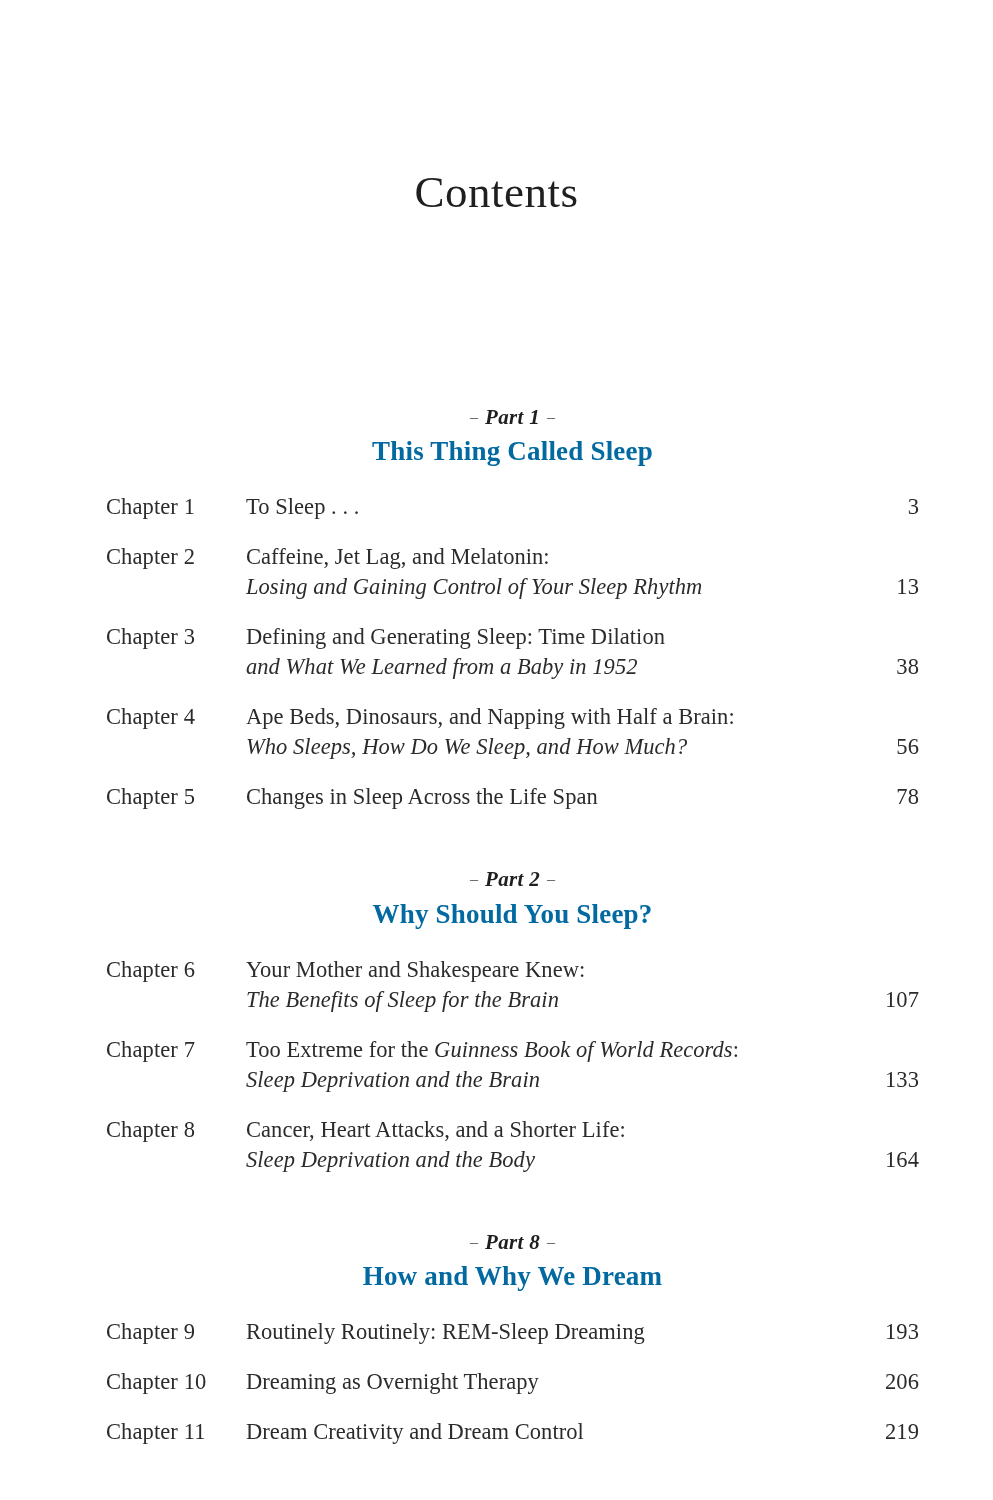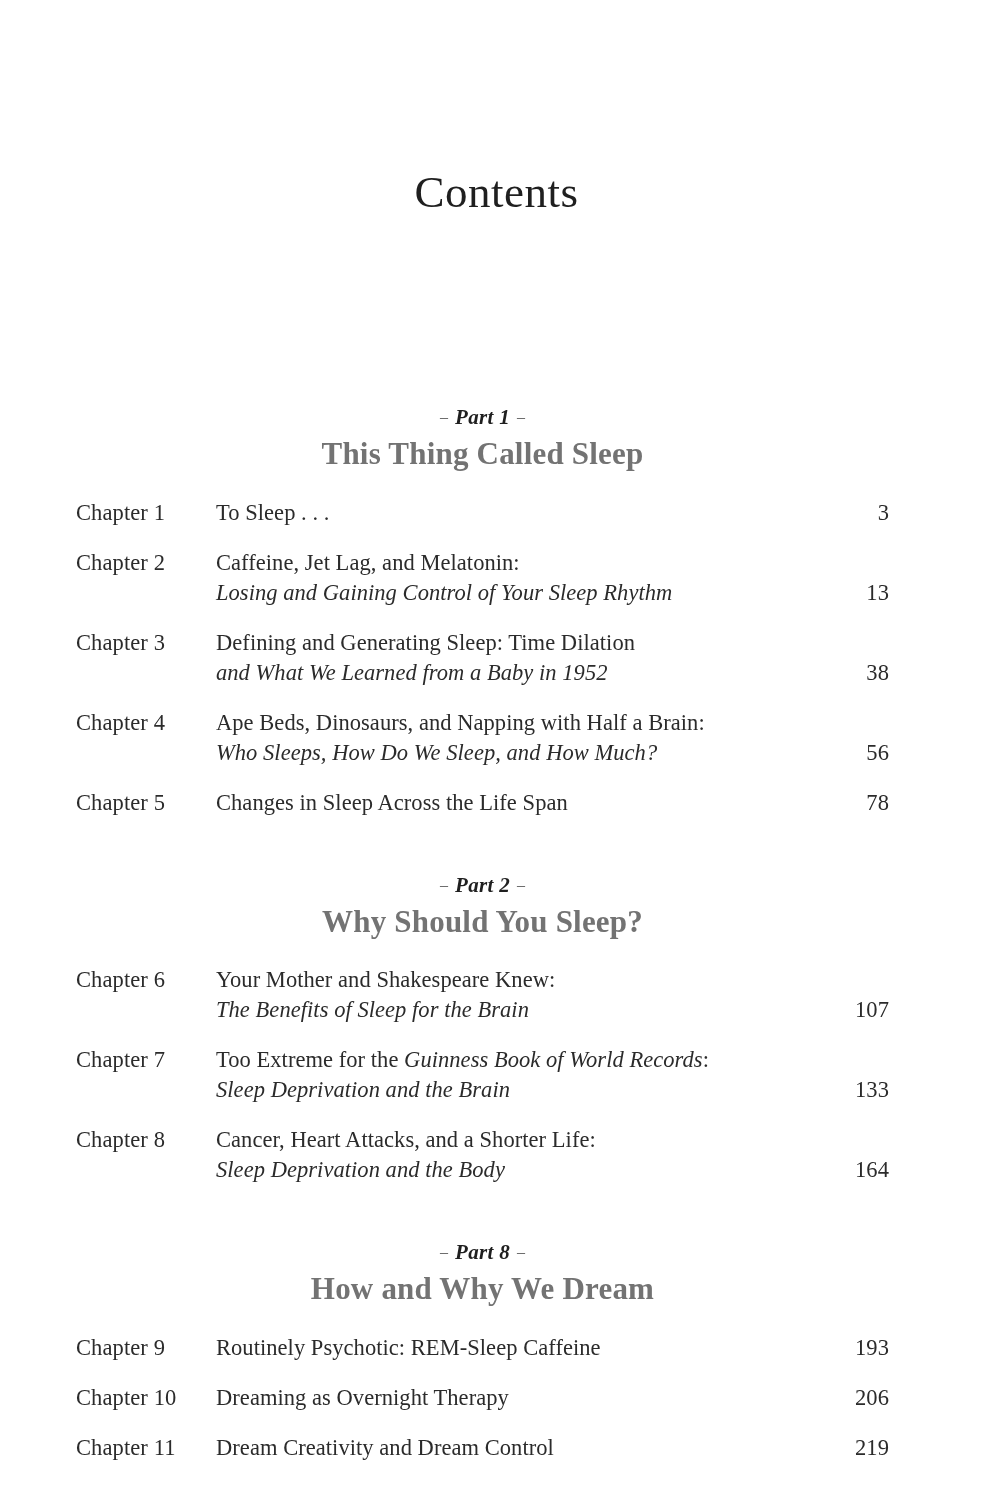--- a/index.html
+++ b/index.html
@@ -34,21 +34,21 @@
     font-weight: 400;
     letter-spacing: 0.5px;
     color: #1f1f1f;
     line-height: 1;
   }
 
   
   .toc {
     position: absolute;
     top: 404px;
-    left: 76px;
+    left: 106px;
     width: 813px;
   }
 
   
   .part {
     text-align: center;
     margin: 0;
   }
   .part-1 { margin-top: 0px; }
   .part-2 { margin-top: 54px; }
@@ -66,23 +66,23 @@
   .part-label .dash {
     font-style: normal;
     font-weight: 400;
     font-size: 16px;
     color: #555;
     vertical-align: 0.12em;
     padding: 0 7px;
     letter-spacing: 0;
   }
   .part-title {
-    font-size: 31px;
+    font-size: 27px;
     font-weight: 700;
-    color: #737373;
+    color: #0369a1;
     letter-spacing: 0.2px;
     line-height: 1.3;
     margin-top: 4px;
   }
 
   
   .entries {
     margin-top: 23px;
   }
   .entry {
@@ -228,21 +228,21 @@
         <span class="dash">–</span><span>Part 8</span><span class="dash">–</span>
       </div>
       <div class="part-title">How and Why We Dream</div>
     </section>
 
     <div class="entries">
 
       <div class="entry">
         <div class="entry-chapter">Chapter 9</div>
         <div class="entry-title">
-          <span>Routinely Psychotic: REM-Sleep Caffeine</span>
+          <span>Routinely Routinely: REM-Sleep Dreaming</span>
         </div>
         <div class="entry-page">193</div>
       </div>
 
       <div class="entry">
         <div class="entry-chapter">Chapter 10</div>
         <div class="entry-title">
           <span>Dreaming as Overnight Therapy</span>
         </div>
         <div class="entry-page">206</div>

